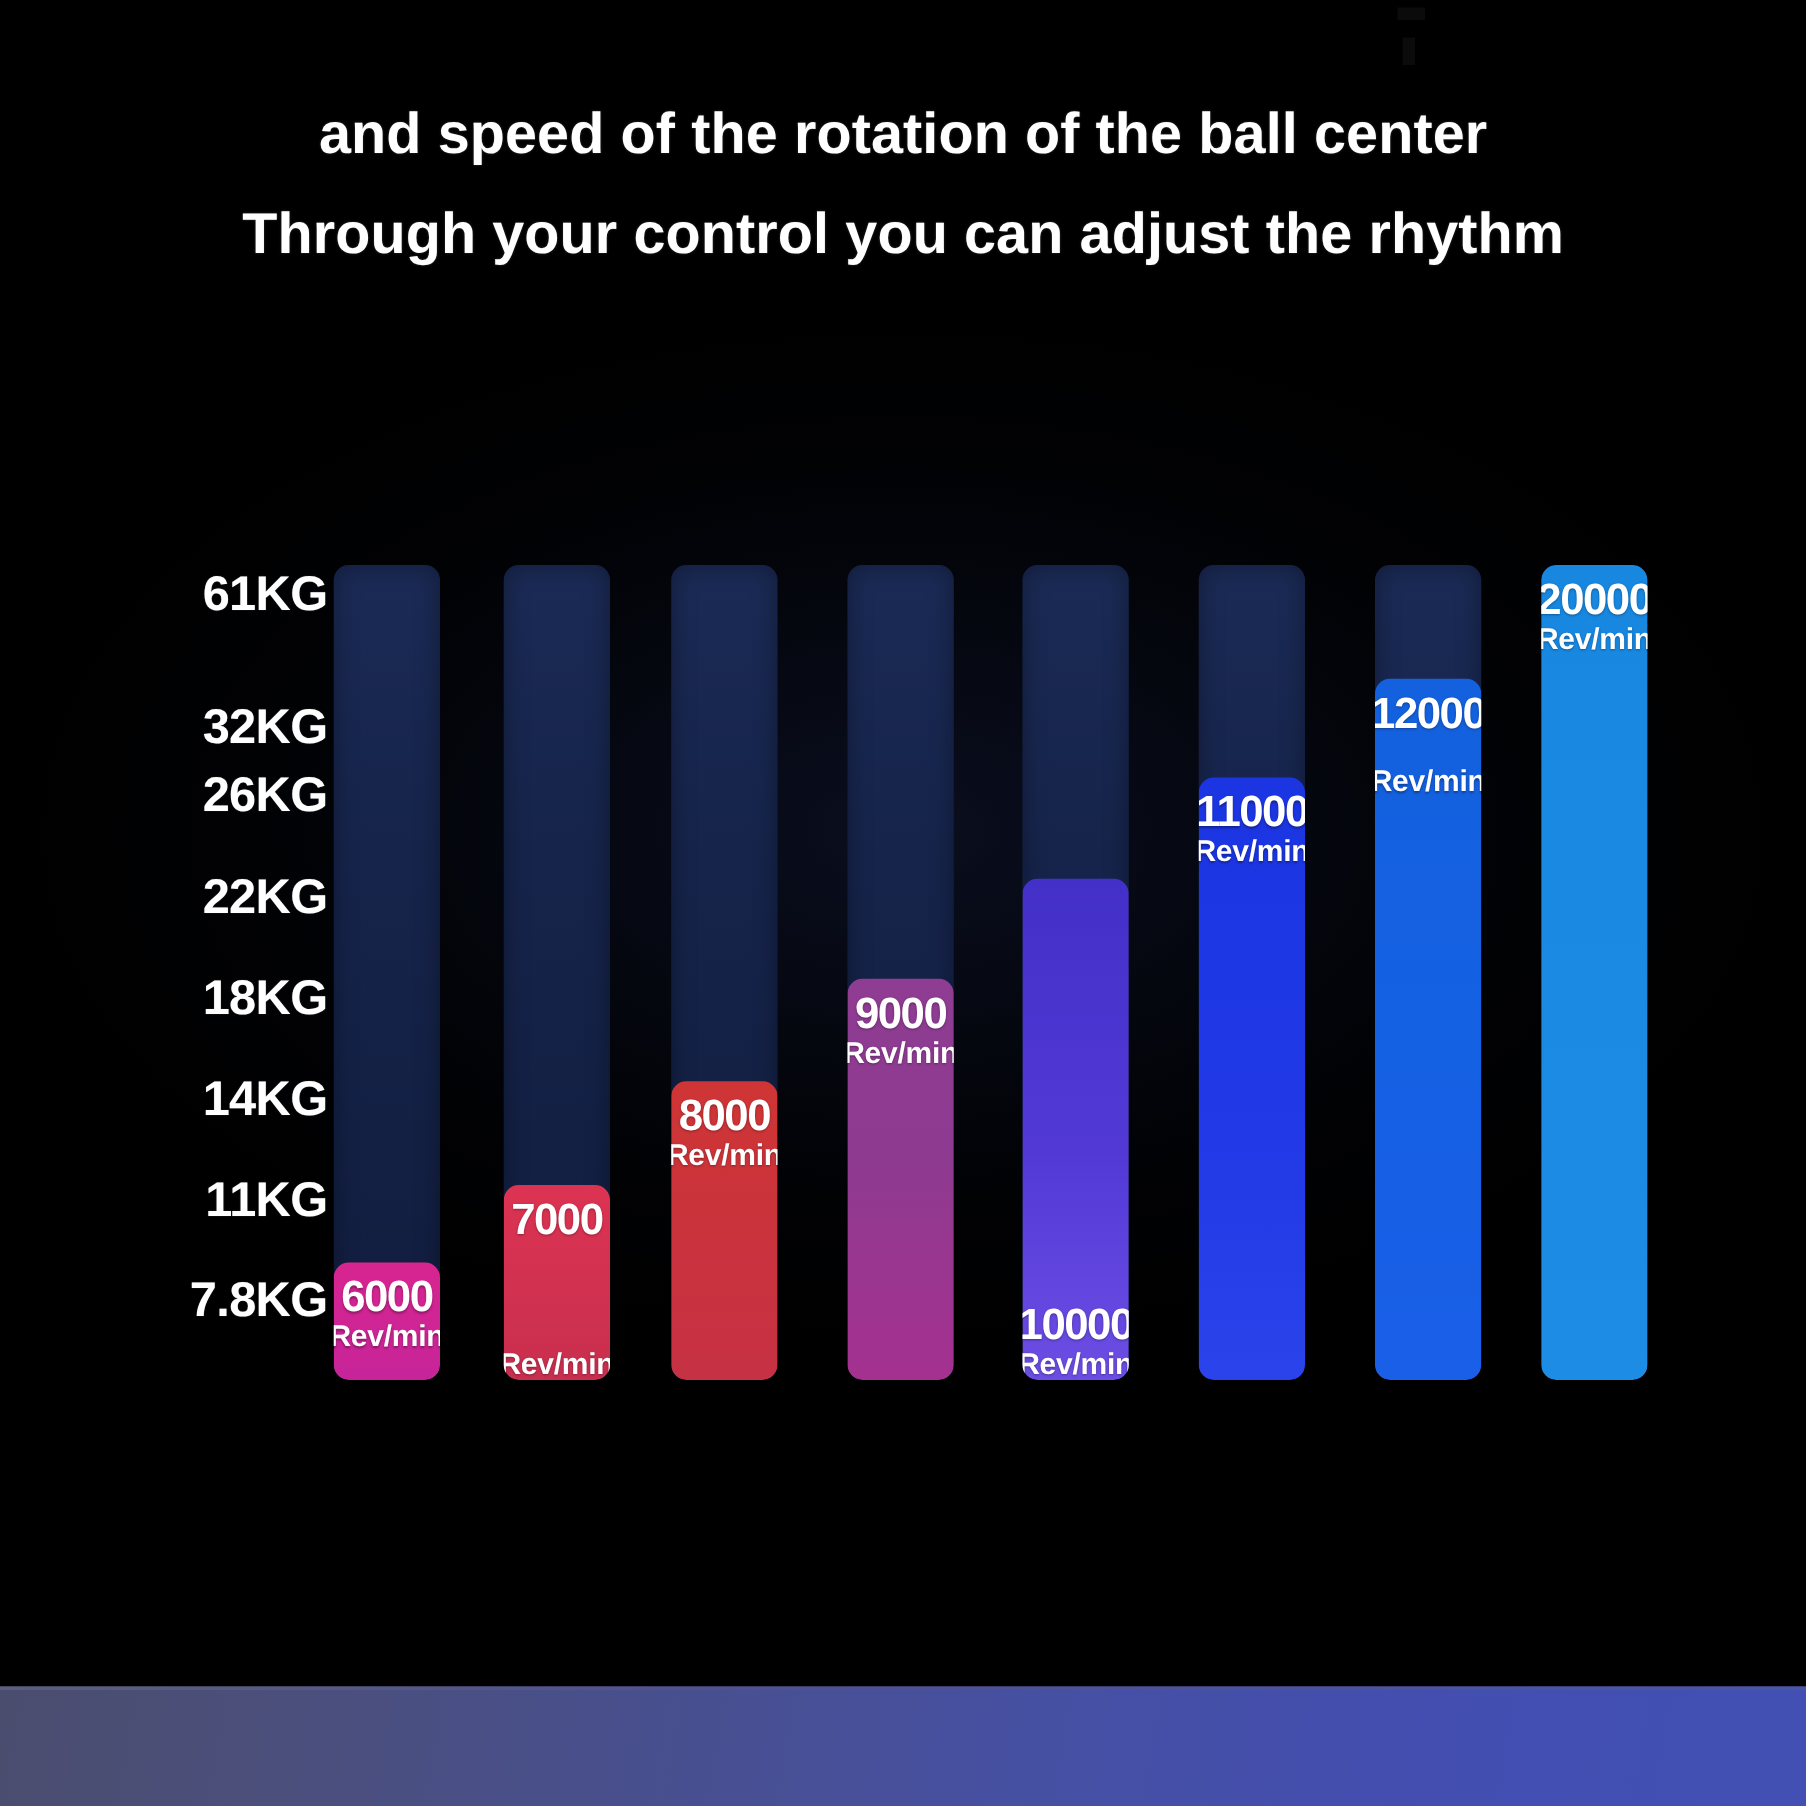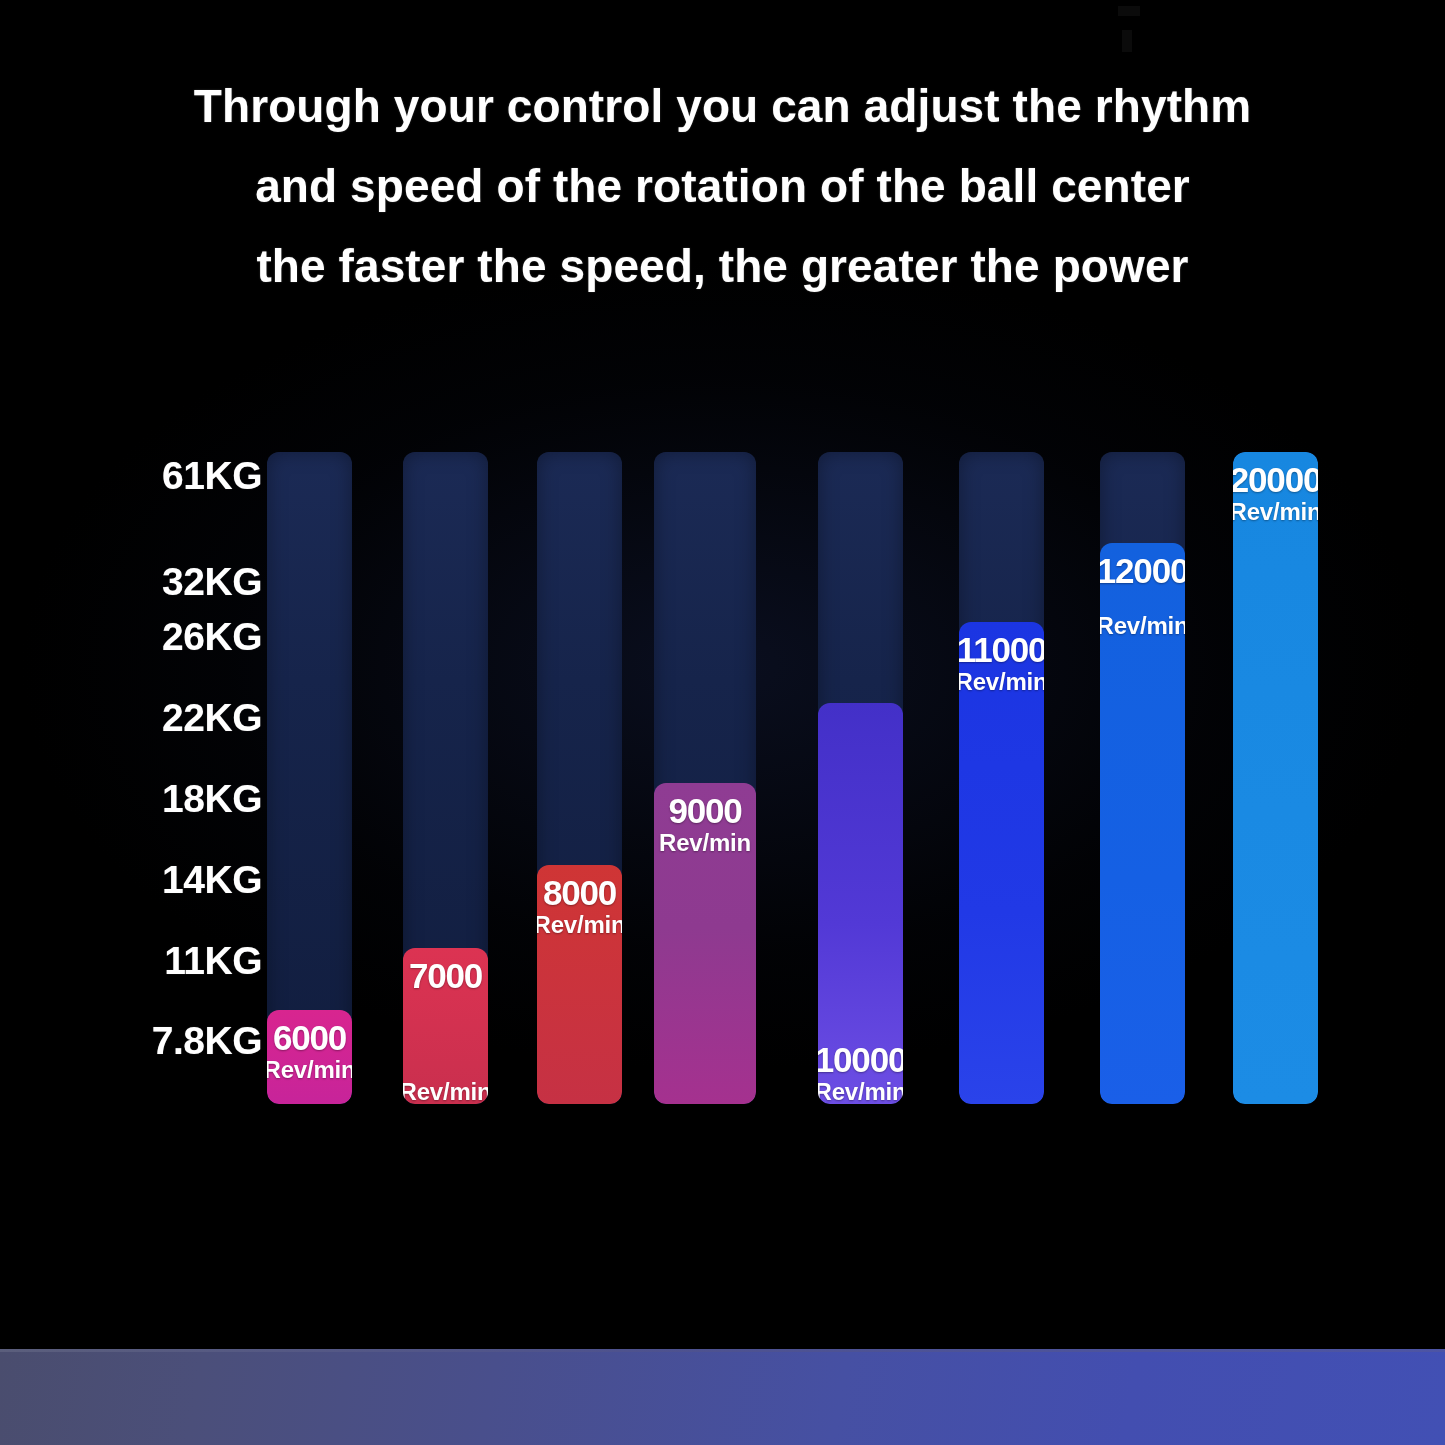--- a/index.html
+++ b/index.html
@@ -147,23 +147,22 @@
 </style>
 </head>
 <body>
 
 <div id="stage">
 
   <div class="artifact" style="left:1118px; top:6px; width:22px; height:10px;"></div>
   <div class="artifact" style="left:1122px; top:30px; width:10px; height:22px;"></div>
 
   <div id="heading">
+    <span class="hline">and speed of the rotation of the ball center</span>
     <span class="hline">Through your control you can adjust the rhythm</span>
-    <span class="hline">and speed of the rotation of the ball center</span>
-    <span class="hline">the faster the speed, the greater the power</span>
   </div>
 
   <div id="chart">
 
     <div id="y-axis">
       <div class="y-tick" style="top:2px;">61KG</div>
       <div class="y-tick" style="top:82px;margin-top:26px;">32KG</div>
       <div class="y-tick" style="top:163px;">26KG</div>
       <div class="y-tick" style="top:244px;">22KG</div>
       <div class="y-tick" style="top:325px;">18KG</div>
@@ -186,21 +185,21 @@
       </div>
     </div>
 
     <div class="bar-track" style="left:537px;">
       <div class="bar-fill" style="height:36.7%; background:linear-gradient(180deg,#cf3535 0%,#c63144 100%);">
         <span class="bar-value">8000</span>
         <span class="bar-unit">Rev/min</span>
       </div>
     </div>
 
-    <div class="bar-track" style="left:654px;padding-left:17px;">
+    <div class="bar-track" style="left:678px;">
       <div class="bar-fill" style="height:49.2%; background:linear-gradient(180deg,#8f3c93 0%,#8e3a90 45%,#a5318f 100%);">
         <span class="bar-value">9000</span>
         <span class="bar-unit">Rev/min</span>
       </div>
     </div>
 
     <div class="bar-track" style="left:818px;">
       <div class="bar-fill" style="height:61.5%; background:linear-gradient(180deg,#4330c8 0%,#5239d6 55%,#6d4ee4 100%);justify-content:flex-end;">
         <span class="bar-value">10000</span>
         <span class="bar-unit">Rev/min</span>

